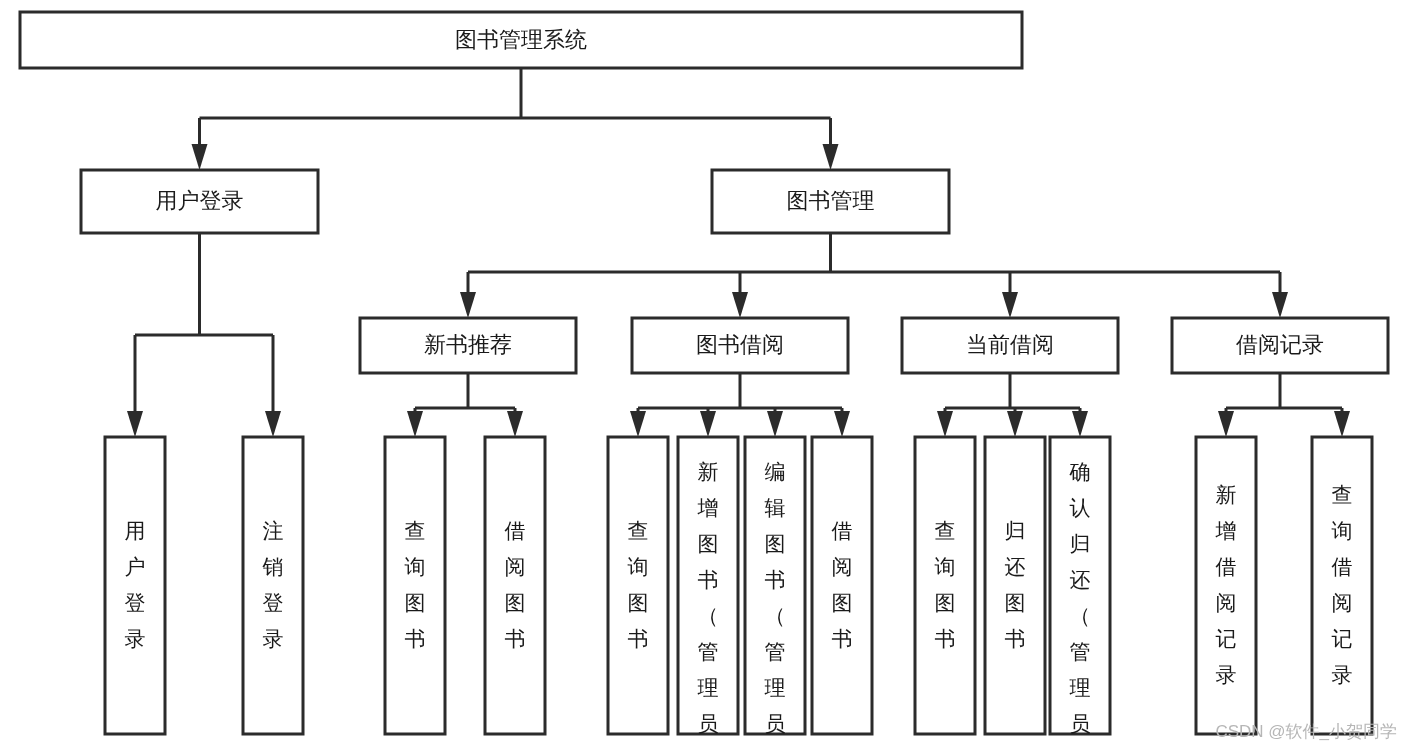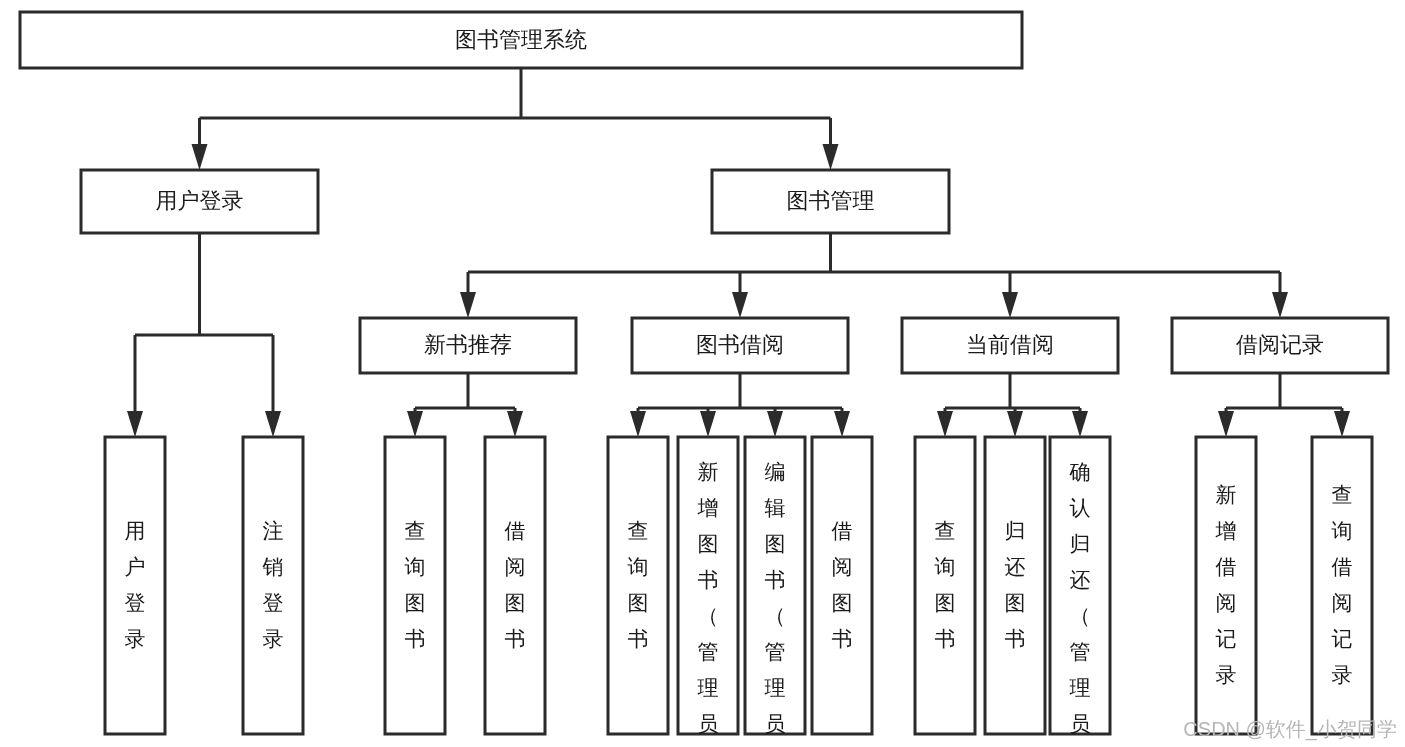--- a/index.html
+++ b/index.html
@@ -49,21 +49,21 @@
     dominant-baseline: middle;
   }
   .node-label.vertical {
     font-size: 21px;
   }
   .watermark-text {
     position: absolute;
     right: 8px;
     bottom: 4px;
     font-family: "Liberation Sans", "DejaVu Sans", sans-serif;
-    font-size: 20px;
+    font-size: 17px;
     color: #b6b6b6;
     white-space: nowrap;
     user-select: none;
   }
 </style>
 </head>
 <body>
 
 <div id="diagram-root">
   <svg class="diagram-canvas" viewBox="0 0 1405 747">

